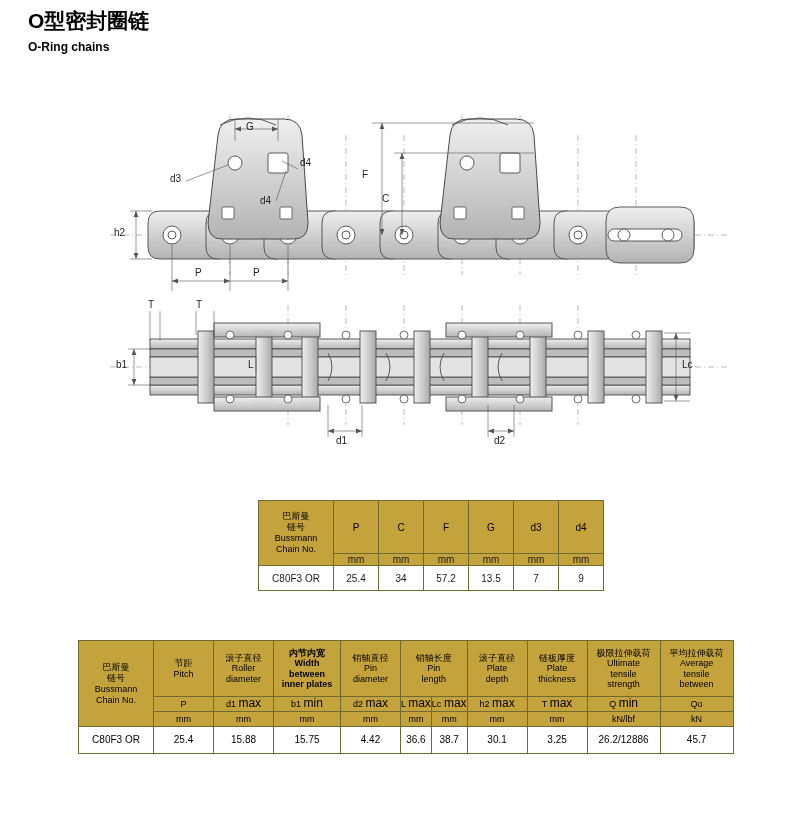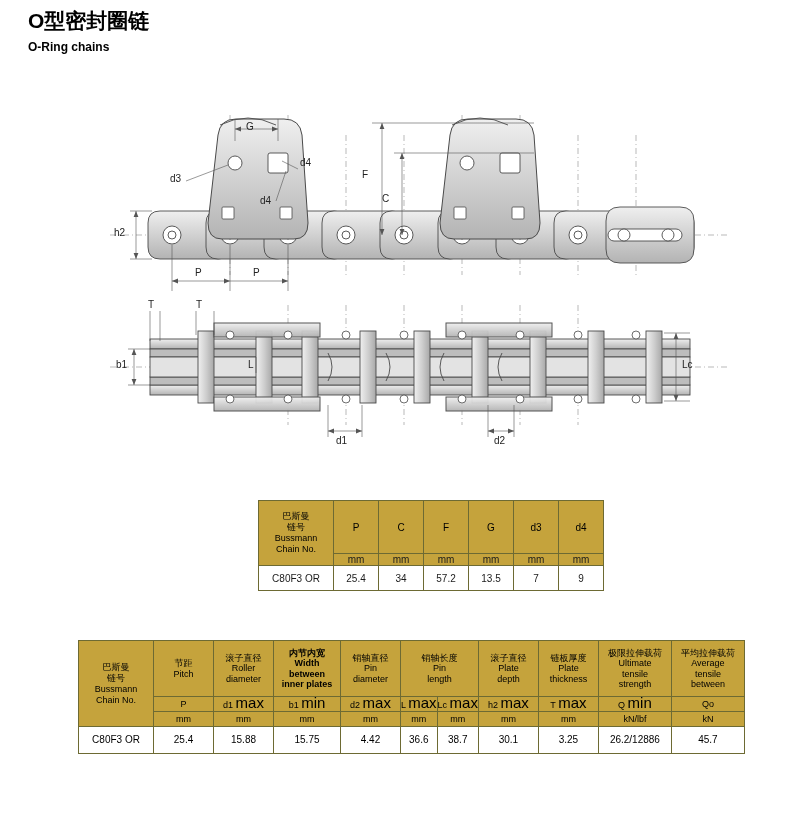--- a/index.html
+++ b/index.html
@@ -115,21 +115,21 @@
   .tbl2 .c { width: 59px; }
   .tbl2 .cw { width: 66px; font-weight: bold; }
   .tbl2 .cq { width: 72px; }
   .tbl2 .r-names { height: 56px; }
   .tbl2 .r-sym { height: 15px; }
   .tbl2 .r-unit { height: 15px; }
   .tbl2 .nm {
     font-size: 9px;
     line-height: 11px;
   }
-  .small { font-size: 15px; }
+  .small { font-size: 12px; }
 </style>
 </head>
 <body>
 
 <div id="page">
 
   <div class="title-block">
     <div class="title-cn">O型密封圈链</div>
     <div class="title-en">O-Ring chains</div>
   </div>

